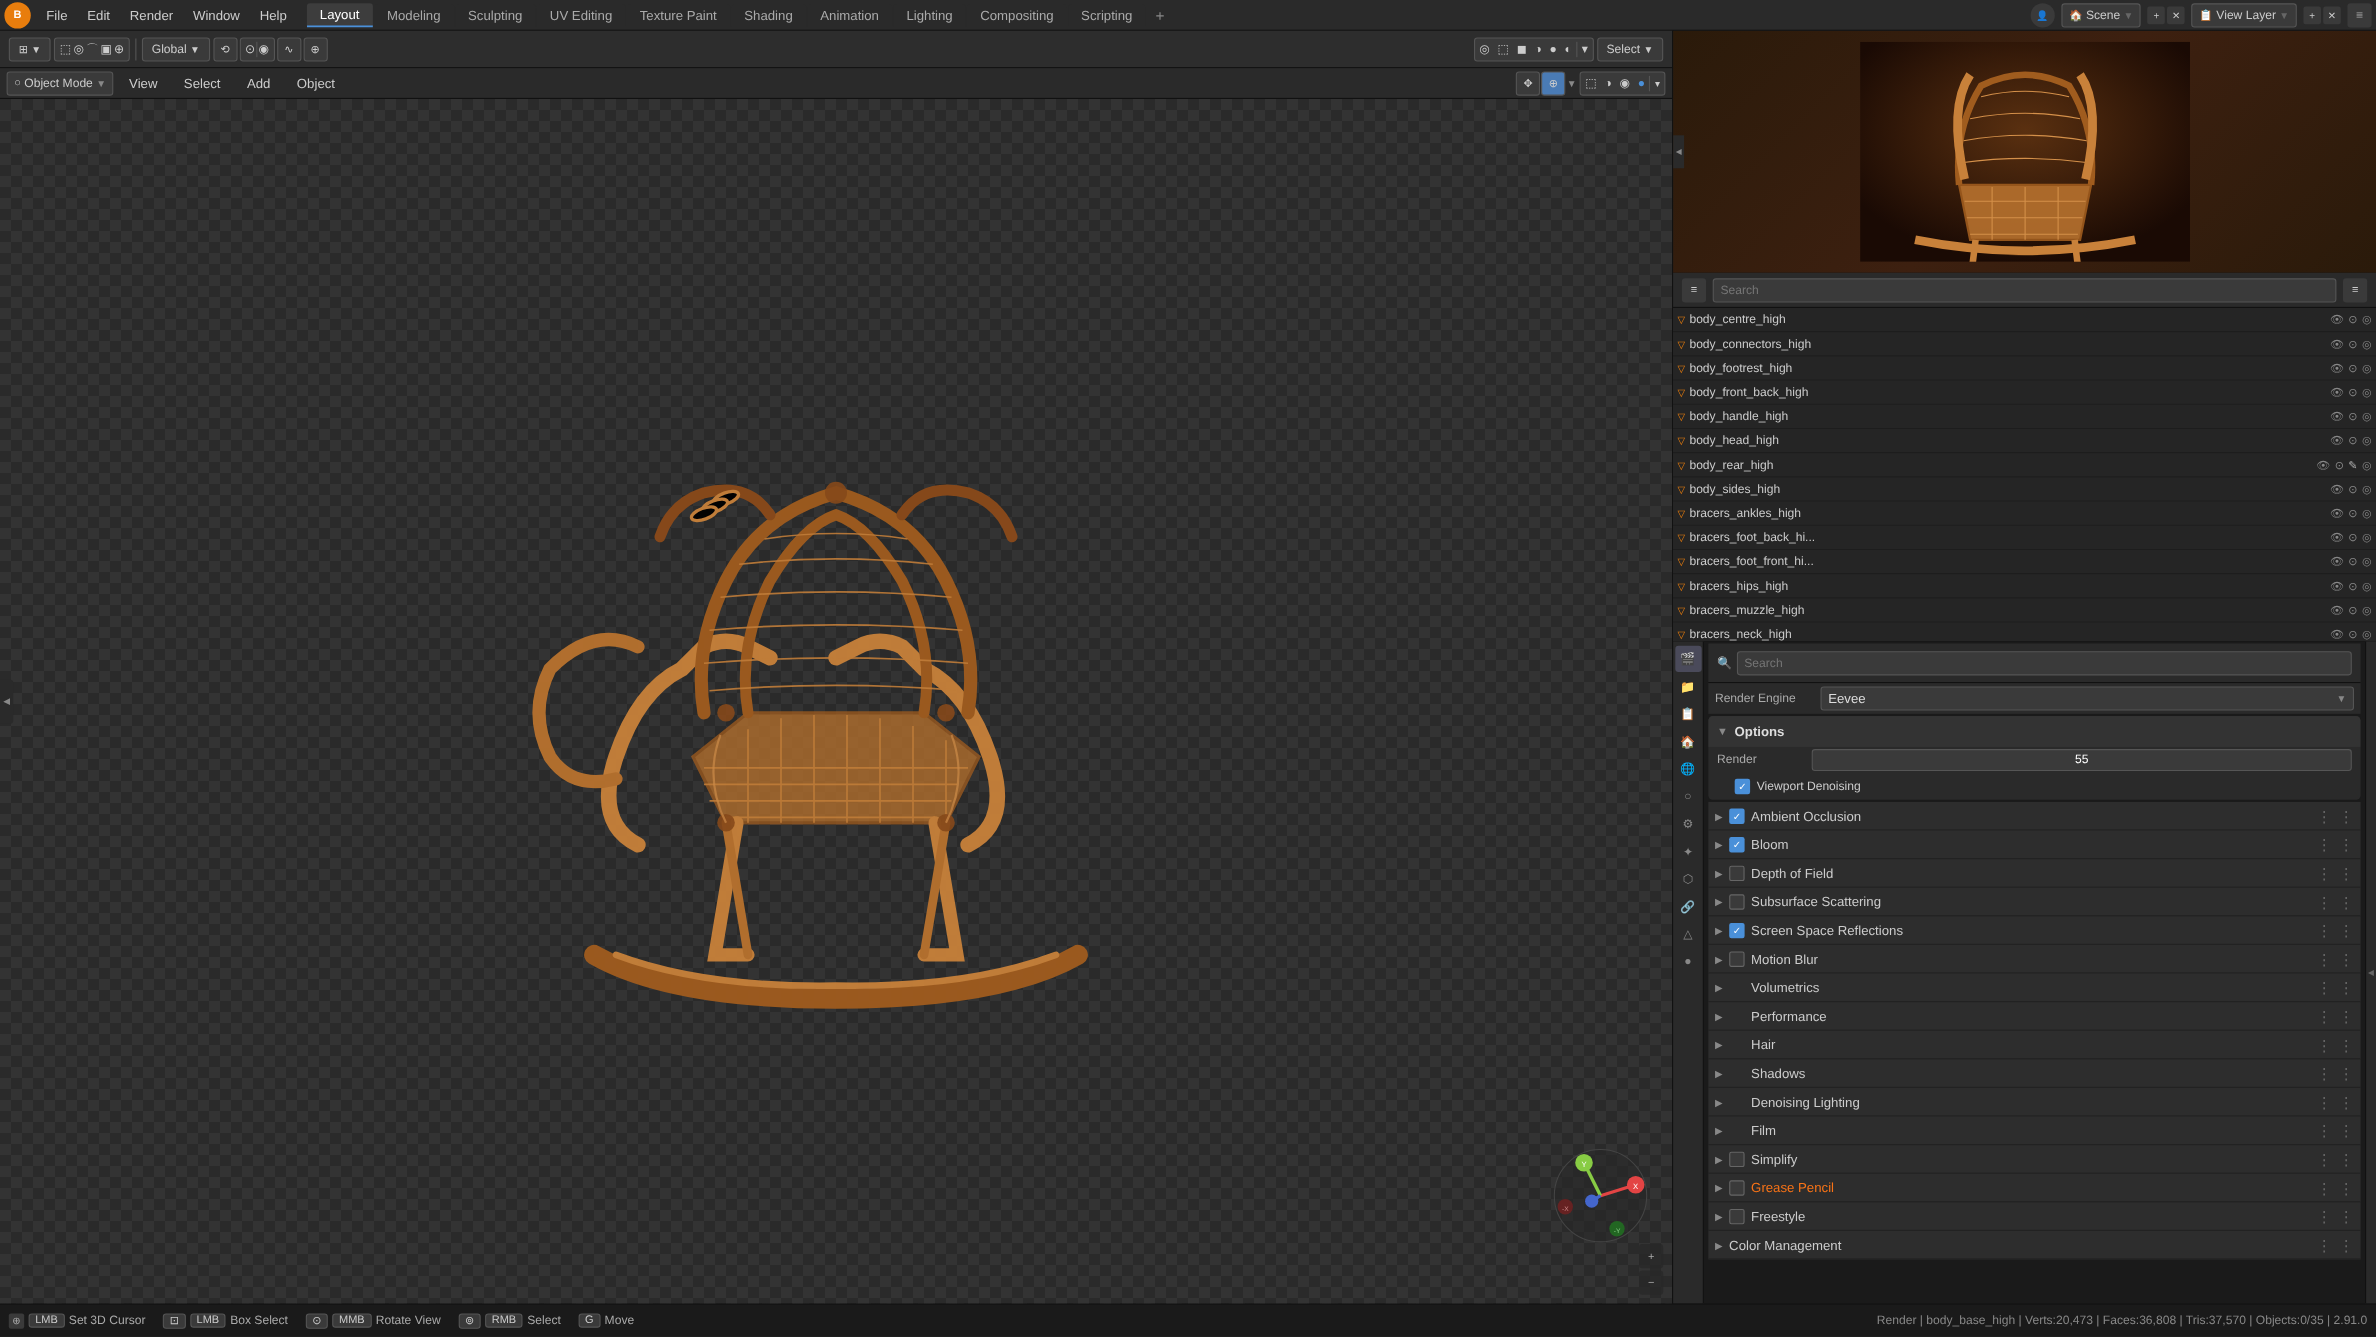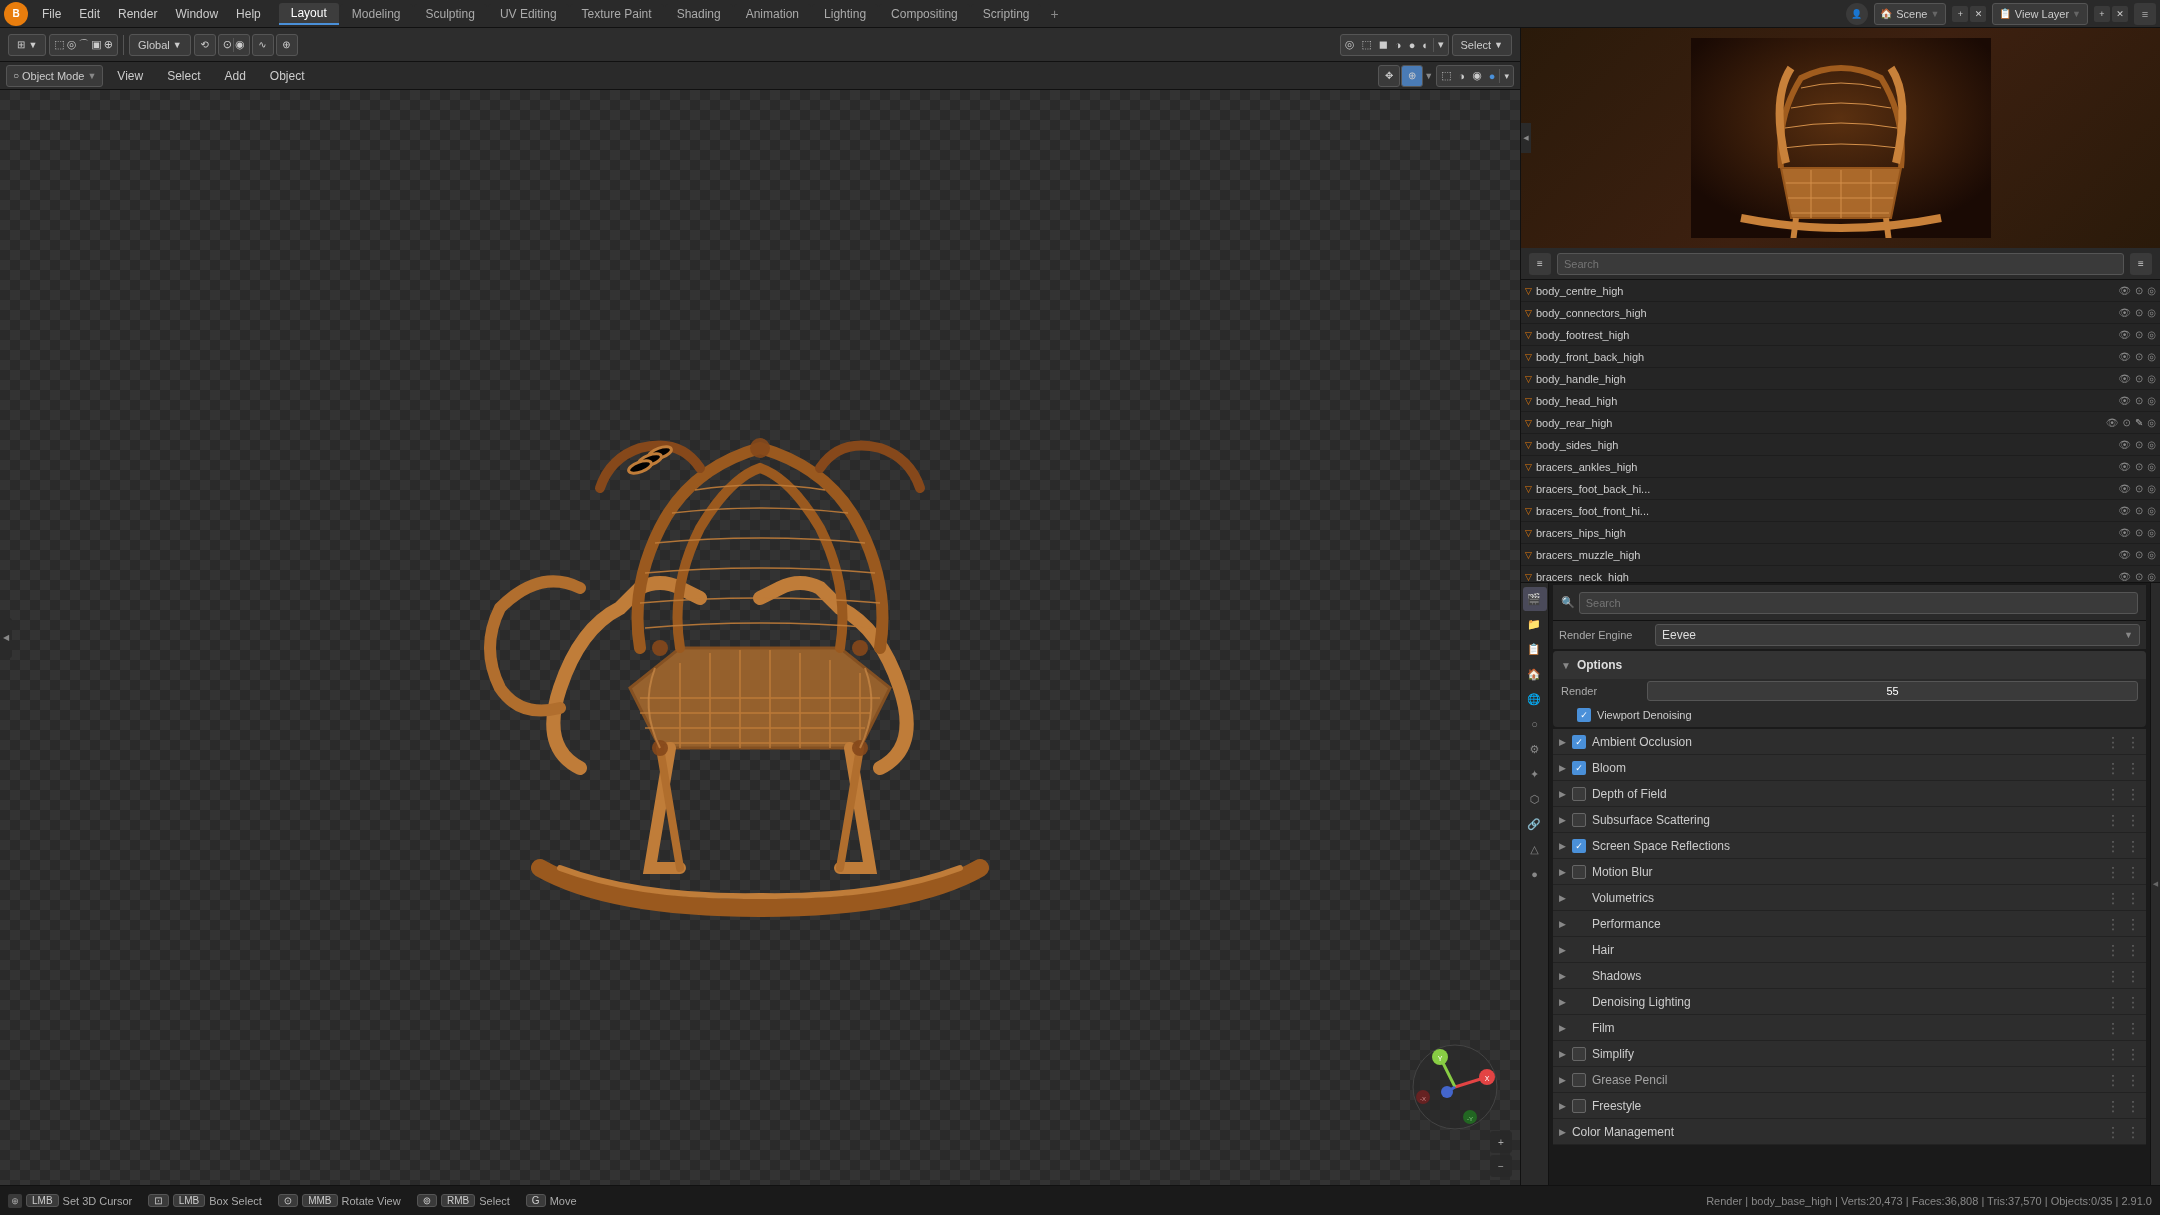--- a/index.html
+++ b/index.html
@@ -892,21 +892,21 @@
           <span style="font-size:9px;color:#888;">▶</span>
           <div class="checkbox-unchecked"></div>
           <span style="font-size:12px;color:#ccc;flex:1;">Simplify</span>
           <span style="color:#666;font-size:14px;cursor:pointer;">⋮</span>
           <span style="color:#666;font-size:14px;cursor:pointer;">⋮</span>
         </div>
 
         <div style="display:flex;align-items:center;height:26px;padding:0 6px;gap:6px;background:#2d2d2d;border-bottom:1px solid #222;cursor:pointer;">
           <span style="font-size:9px;color:#888;">▶</span>
           <div class="checkbox-unchecked"></div>
-          <span style="font-size:12px;color:#a3a3a3;flex:1;">Grease Pencil</span>
+          <span style="font-size:12px;color:#f97316;flex:1;">Grease Pencil</span>
           <span style="color:#666;font-size:14px;cursor:pointer;">⋮</span>
           <span style="color:#666;font-size:14px;cursor:pointer;">⋮</span>
         </div>
 
         <div style="display:flex;align-items:center;height:26px;padding:0 6px;gap:6px;background:#2d2d2d;border-bottom:1px solid #222;cursor:pointer;">
           <span style="font-size:9px;color:#888;">▶</span>
           <div class="checkbox-unchecked"></div>
           <span style="font-size:12px;color:#ccc;flex:1;">Freestyle</span>
           <span style="color:#666;font-size:14px;cursor:pointer;">⋮</span>
           <span style="color:#666;font-size:14px;cursor:pointer;">⋮</span>

